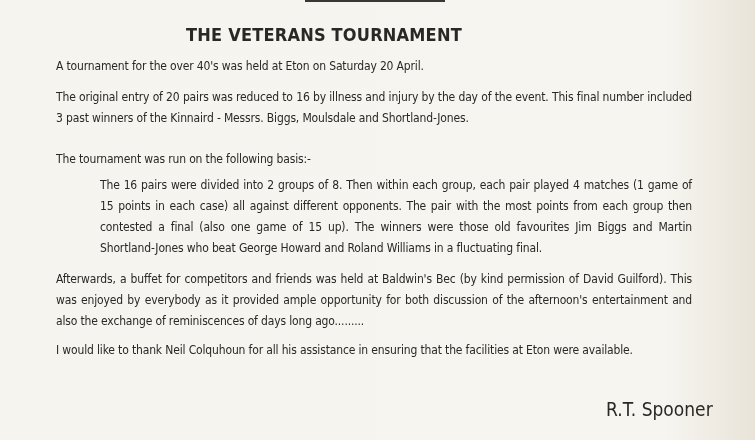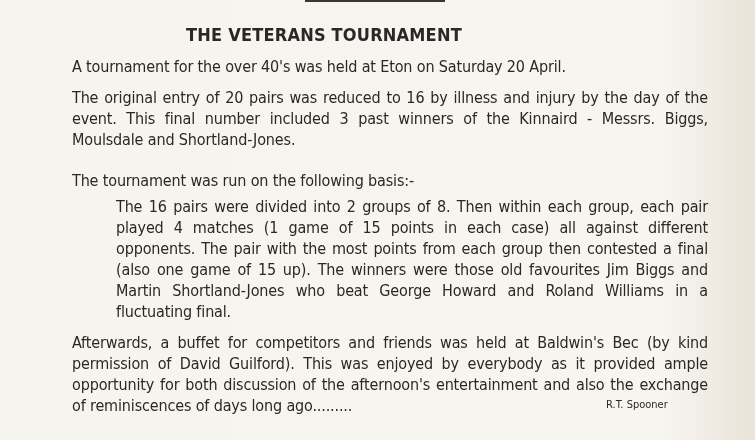--- a/index.html
+++ b/index.html
@@ -13,42 +13,43 @@
   .topbar {
     position:absolute; left:305px; top:0; width:140px; height:2px;
     background:#3a3836;
   }
   .title {
     position:absolute; left:0; width:648px; top:24px;
     text-align:center; font-size:18px; font-weight:bold; letter-spacing:0.2px;
     font-stretch:condensed;
   }
   .content {
-    position:absolute; left:72px; top:56px; width:636px;
-    font-size:16px; line-height:21px; text-align:justify;
+    position:absolute; left:56px; top:56px; width:636px;
+    font-size:12px; line-height:21px; text-align:justify;
     letter-spacing:-0.15px;
   }
   p { margin:0; }
   .p1 { margin-bottom:10px; }
   .p2 { margin-bottom:10px; }
   .p3 { margin-bottom:5px;margin-top:20px; }
   .p4 { margin-bottom:10px;margin-left:44px; }
   .p5 { margin-bottom:8px; }
   .sign {
-    position:absolute; left:606px; top:398px; font-size:11px;
+    position:absolute; left:606px; top:398px; font-size:19px;
   }
 </style>
 </head>
 <body>
 
 <div class="topbar"></div>
 
 <div class="title">THE VETERANS TOURNAMENT</div>
 
 <div class="content">
   <p class="p1">A tournament for the over 40's was held at Eton on Saturday 20 April.</p>
   <p class="p2">The original entry of 20 pairs was reduced to 16 by illness and injury by the day of the event. This final number included 3 past winners of the Kinnaird - Messrs. Biggs, Moulsdale and Shortland-Jones.</p>
   <p class="p3">The tournament was run on the following basis:-</p>
   <p class="p4">The 16 pairs were divided into 2 groups of 8. Then within each group, each pair played 4 matches (1 game of 15 points in each case) all against different opponents. The pair with the most points from each group then contested a final (also one game of 15 up). The winners were those old favourites Jim Biggs and Martin Shortland-Jones who beat George Howard and Roland Williams in a fluctuating final.</p>
   <p class="p5">Afterwards, a buffet for competitors and friends was held at Baldwin's Bec (by kind permission of David Guilford). This was enjoyed by everybody as it provided ample opportunity for both discussion of the afternoon's entertainment and also the exchange of reminiscences of days long ago.........</p>
+  <p>I would like to thank Neil Colquhoun for all his assistance in ensuring that the facilities at Eton were available.</p>
 </div>
 
 <div class="sign">R.T. Spooner</div>
 
 </body></html>

